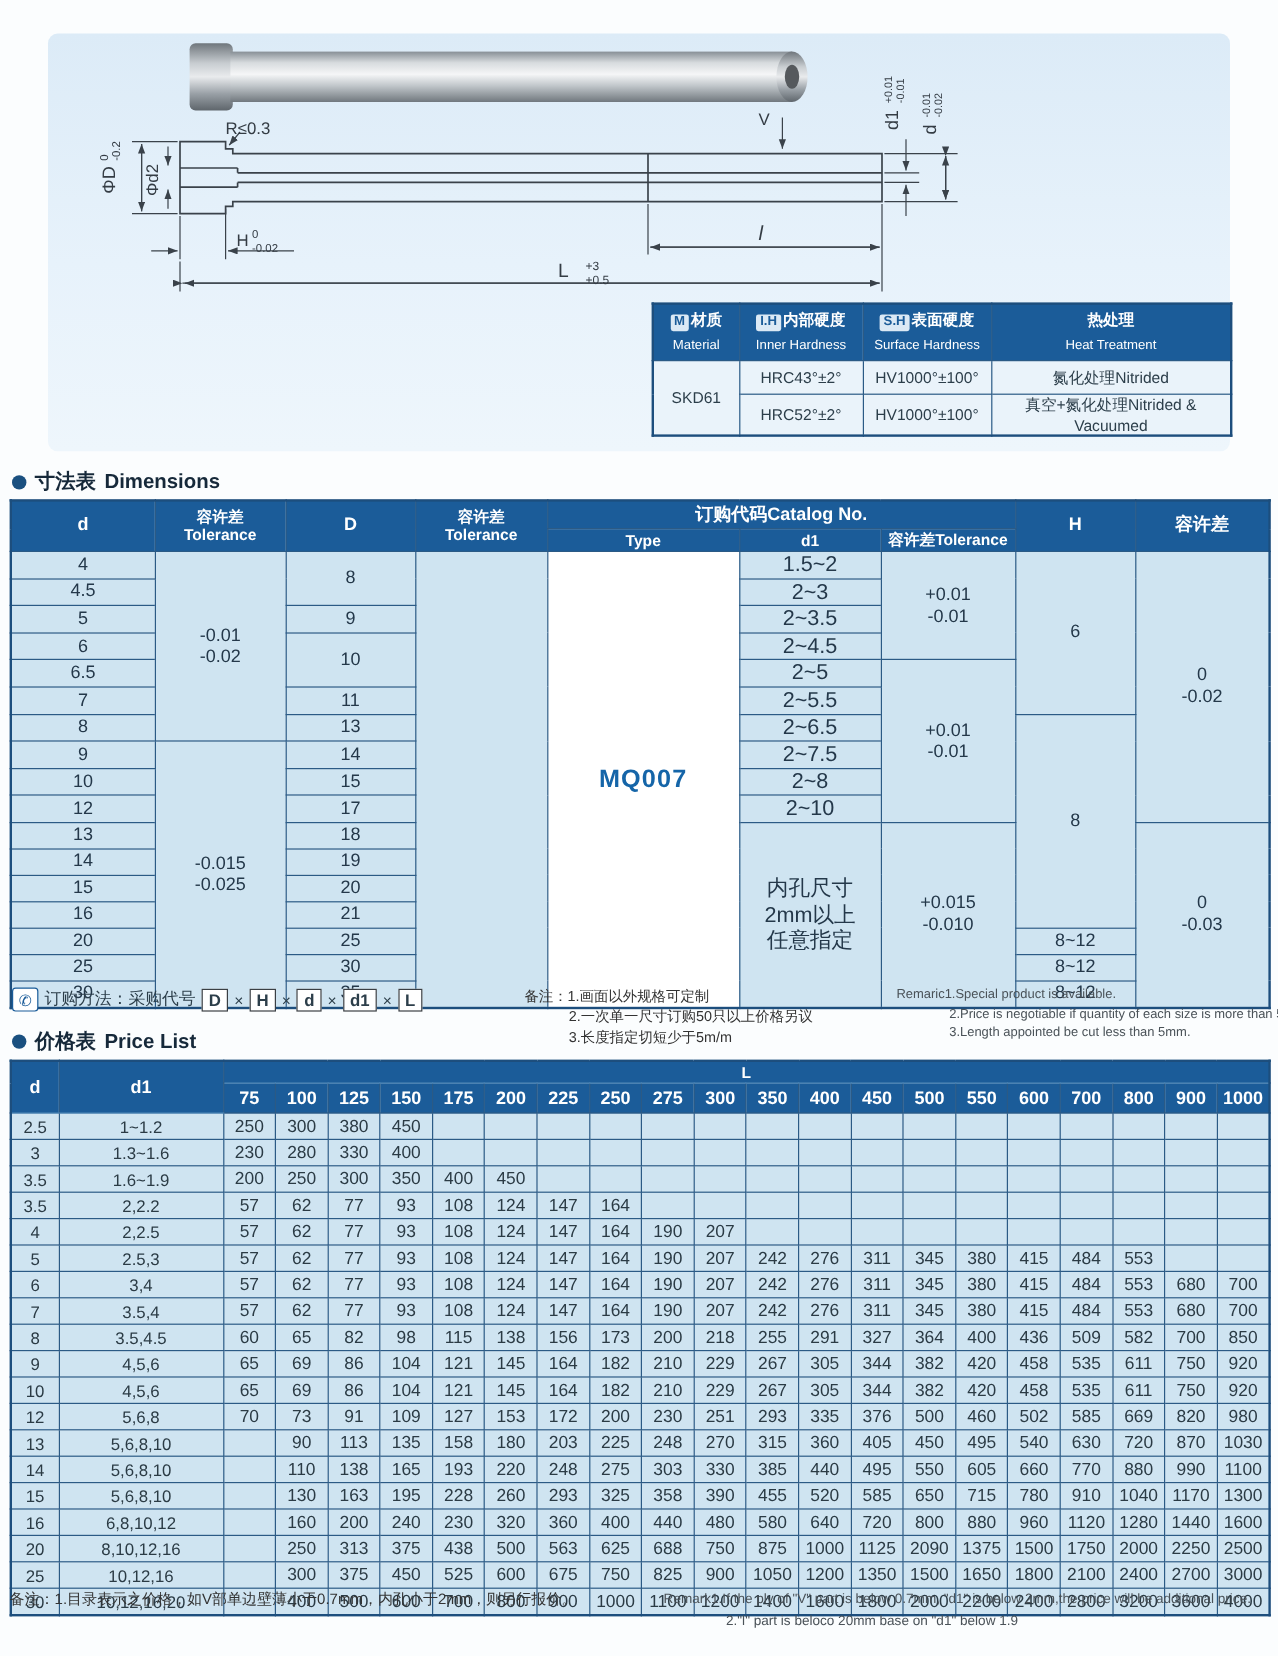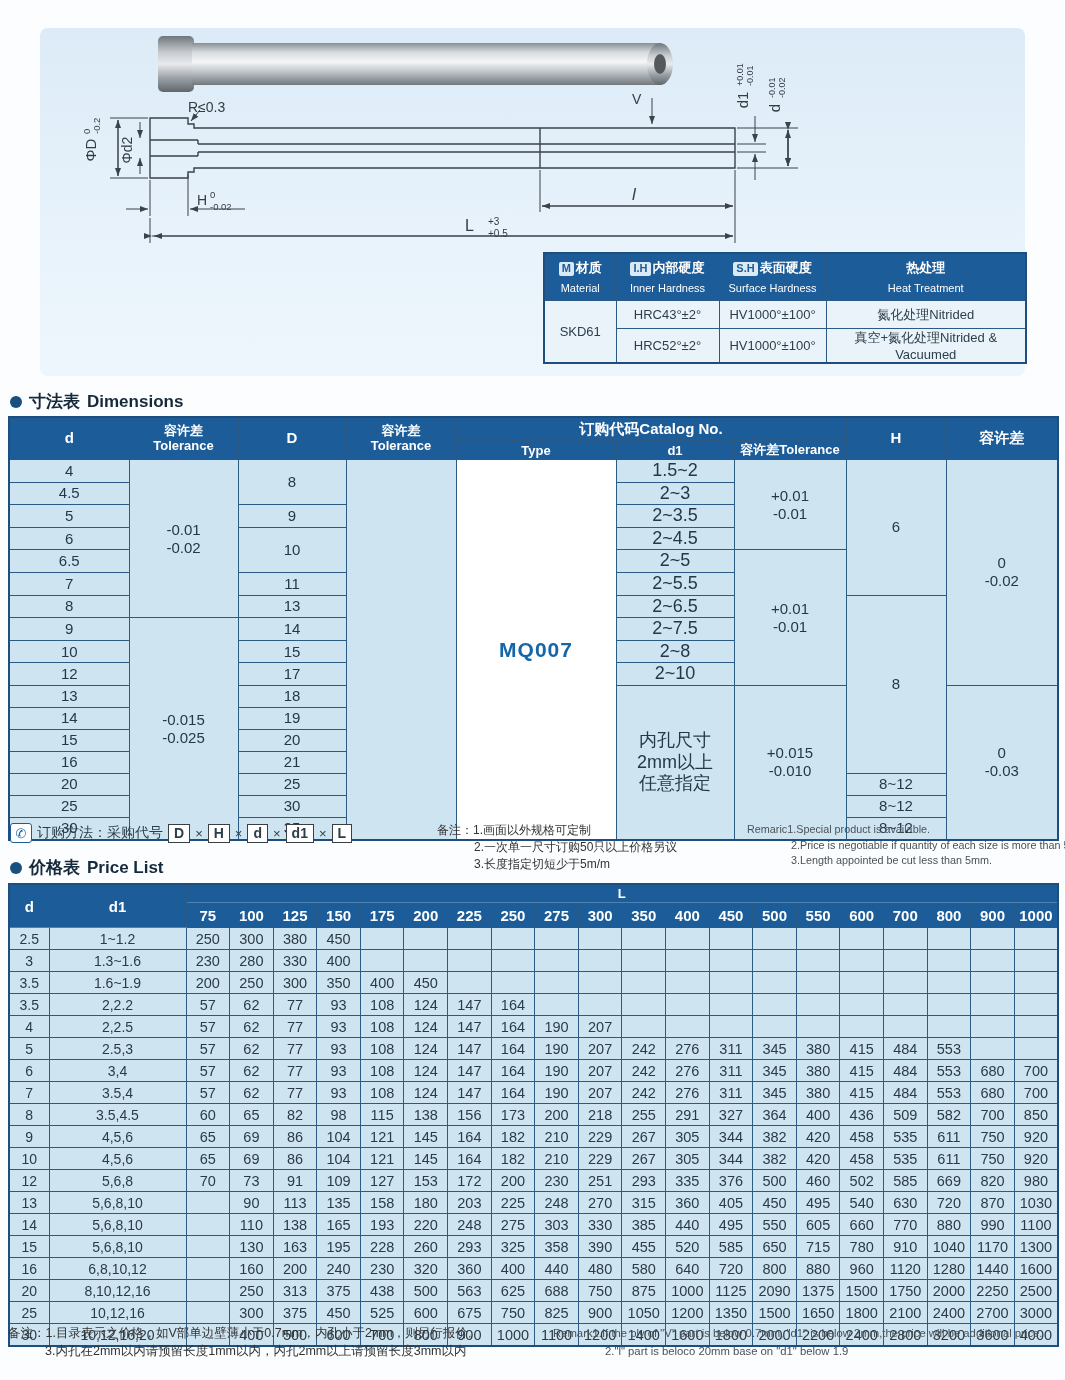--- a/index.html
+++ b/index.html
@@ -892,21 +892,20 @@
           <td>3200</td>
           <td>3600</td>
           <td>4000</td>
         </tr>
       </tbody>
   </table>
 
   <div class="bottom-notes">
     <div class="bn-zh">
       <div><span>备注：</span><span>1.目录表示之价格，如V部单边壁薄小于0.7mm，内孔小于2mm，则另行报价。</span></div>
-      <div class="ind">3.内孔在2mm以内请预留长度1mm以内，内孔2mm以上请预留长度3mm以内</div>
     </div>
     <div class="bn-en">
       <div>Remark1.If the ply of "V" part is below 0.7mm, "d1" is below 2mm,the price will be additional price.</div>
       <div class="ind">2."l" part is beloco 20mm base on "d1" below 1.9</div>
     </div>
   </div>
 
 </div>
 
 </body></html>

